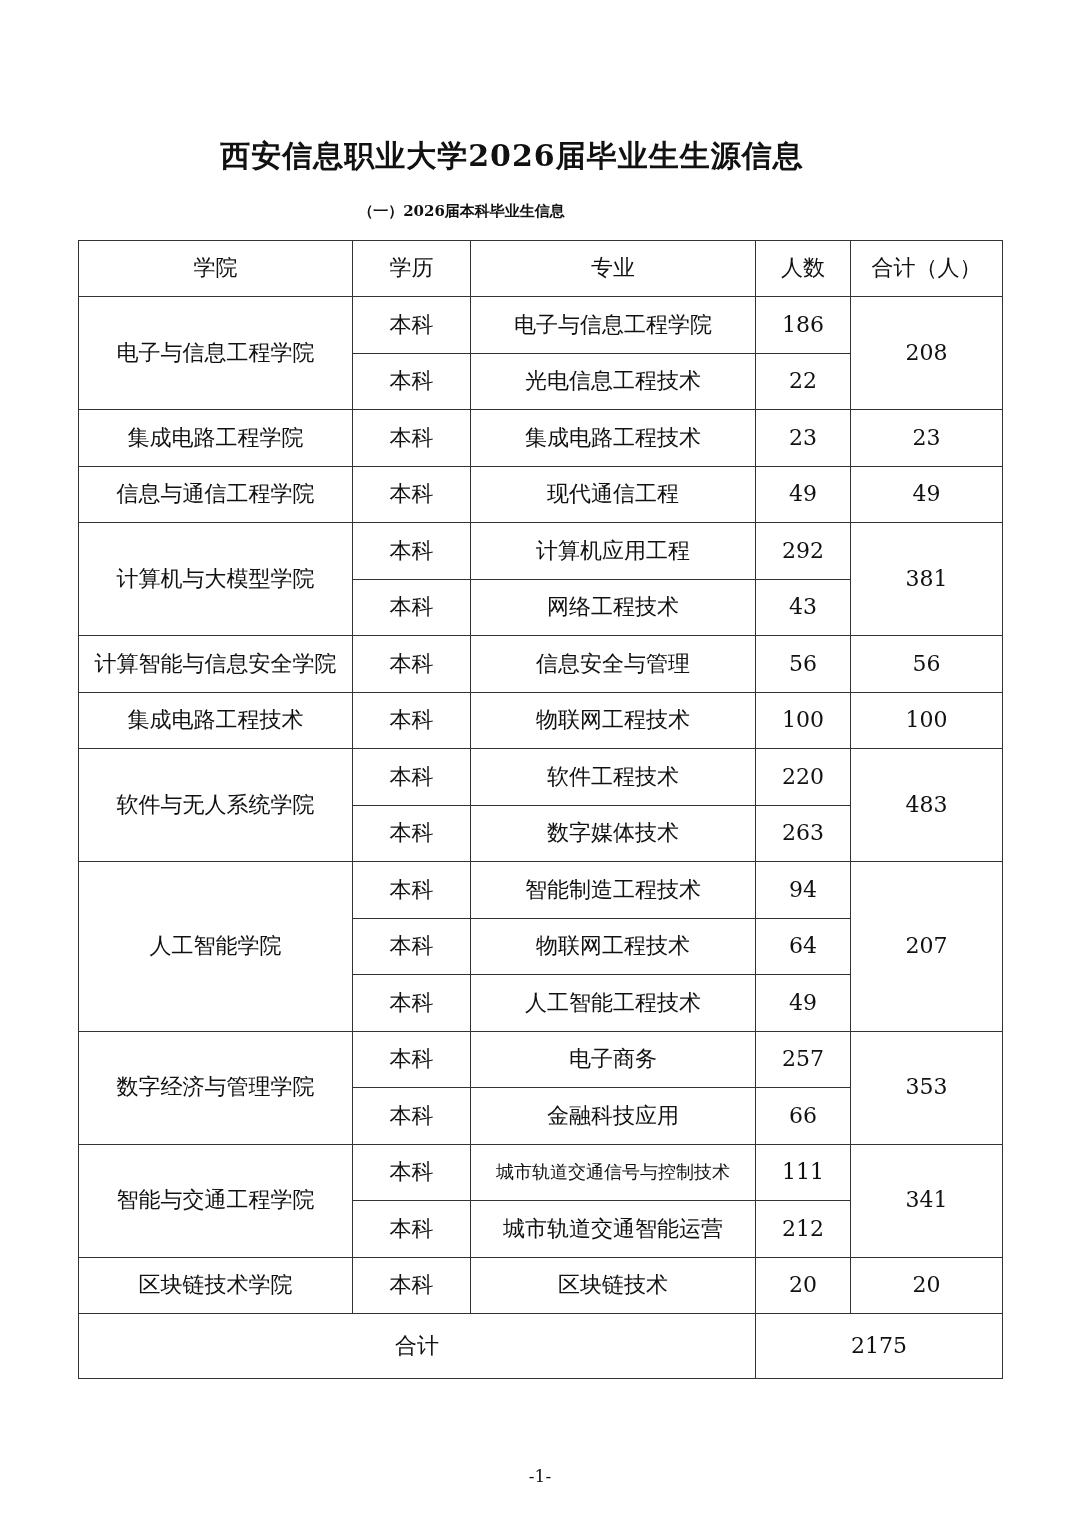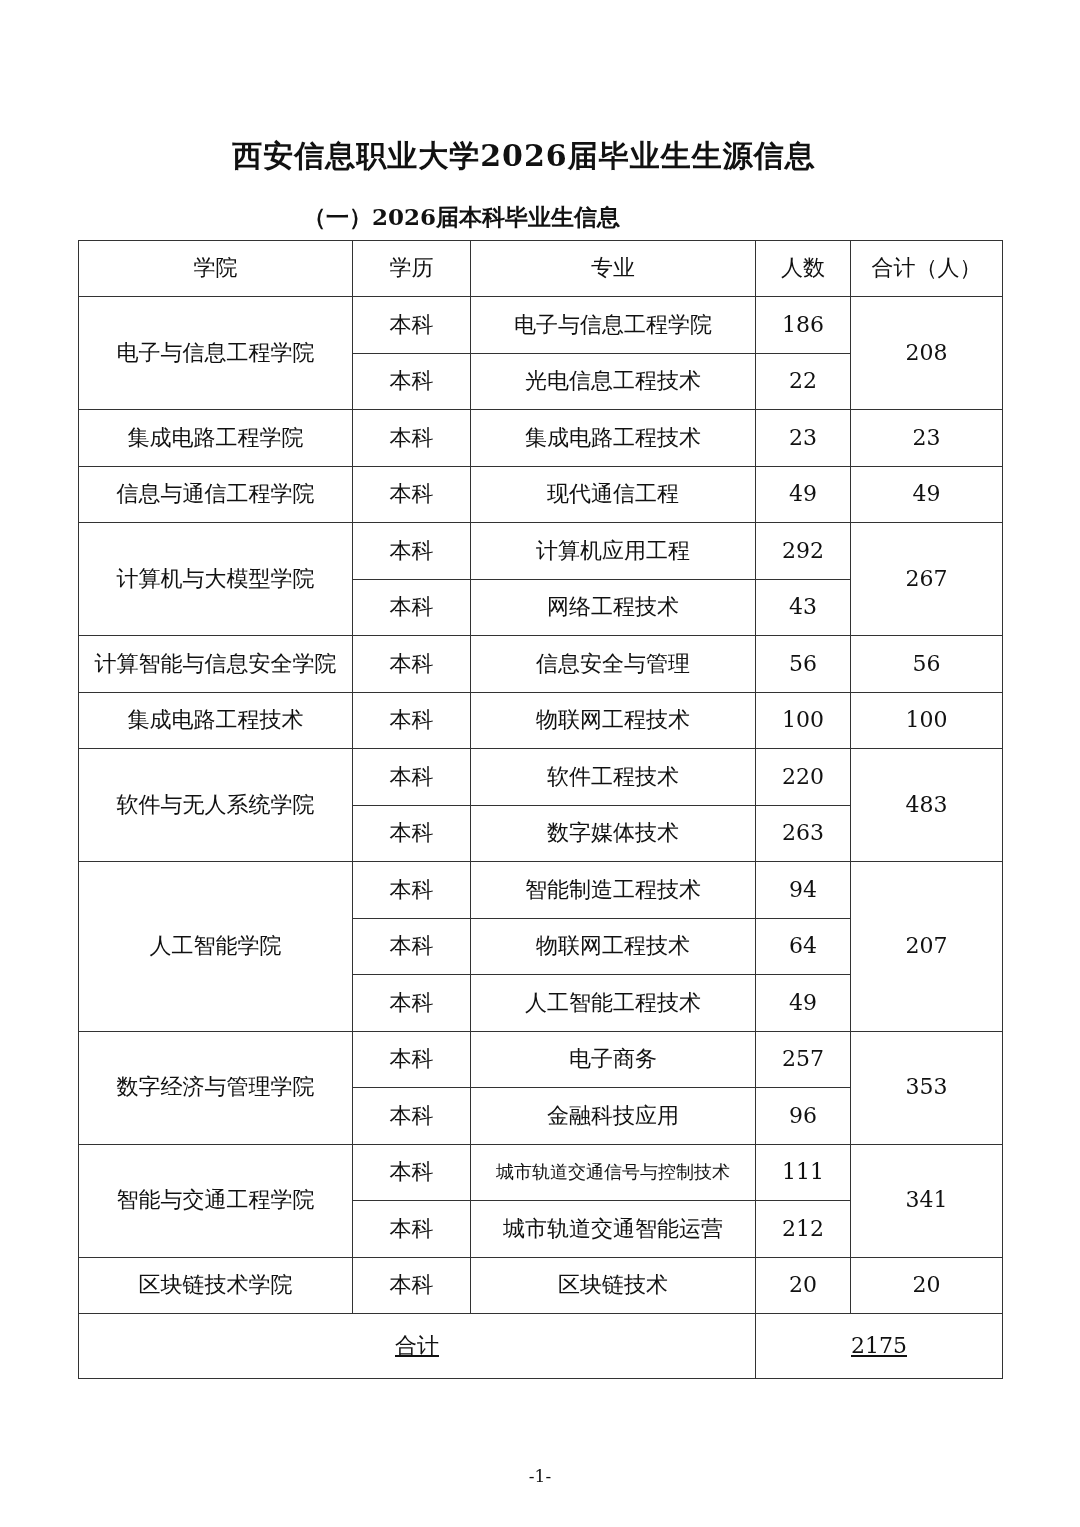--- a/index.html
+++ b/index.html
@@ -1,39 +1,39 @@
 <!DOCTYPE html>
 <html><head>
 <meta charset="utf-8">
 <style>
   html, body { margin: 0; padding: 0; background: #ffffff; }
   body {
     width: 1080px; height: 1527px; position: relative; overflow: hidden;
     font-family: "DejaVu Serif", "Liberation Serif", serif; color: #111;
   }
   .title {
-    position: absolute; left: 16px; top: 136px; width: 1016px; text-align: center;
+    position: absolute; left: 4px; top: 136px; width: 1016px; text-align: center;
     font-size: 30px; font-weight: bold; letter-spacing: 1px;
   }
   .subtitle {
     position: absolute; left: 0; top: 202px; width: 923px; text-align: center;
-    font-size: 23px; font-weight: bold;
+    font-size: 15px; font-weight: bold;
   }
   table {
     position: absolute; left: 78px; top: 240px; width: 924px;
     border-collapse: collapse; table-layout: fixed;
   }
   td, th {
     border: 1.3px solid #333; text-align: center; vertical-align: middle;
     font-size: 22px; font-weight: normal; padding: 0; height: 55.5px;
     line-height: 1.2;
   }
   th { font-weight: normal; height: 55px; }
   td.small { font-size: 18px; line-height: 1.25; padding: 0 8px; margin-left: 16px; }
-  tr.total td { height: 64px; text-decoration: underline; }
+  tr.total td { height: 64px; }
   .pagenum {
     position: absolute; left: 0; top: 1466px; width: 1080px; text-align: center;
     font-size: 17px;
   }
 </style>
 </head>
 <body>
 
 <div class="title">西安信息职业大学2026届毕业生生源信息</div>
 <div class="subtitle">（一）2026届本科毕业生信息</div>
@@ -80,21 +80,21 @@
       <td>本科</td>
       <td>现代通信工程</td>
       <td>49</td>
       <td>49</td>
     </tr>
     <tr>
       <td rowspan="2">计算机与大模型学院</td>
       <td>本科</td>
       <td>计算机应用工程</td>
       <td>292</td>
-      <td rowspan="2">267</td>
+      <td rowspan="2">381</td>
     </tr>
     <tr>
       <td>本科</td>
       <td>网络工程技术</td>
       <td>43</td>
     </tr>
     <tr>
       <td>计算智能与信息安全学院</td>
       <td>本科</td>
       <td>信息安全与管理</td>
@@ -140,21 +140,21 @@
     <tr>
       <td rowspan="2">数字经济与管理学院</td>
       <td>本科</td>
       <td>电子商务</td>
       <td>257</td>
       <td rowspan="2">353</td>
     </tr>
     <tr>
       <td>本科</td>
       <td>金融科技应用</td>
-      <td>96</td>
+      <td>66</td>
     </tr>
     <tr>
       <td rowspan="2">智能与交通工程学院</td>
       <td>本科</td>
       <td class="small">城市轨道交通信号与控制技术</td>
       <td>111</td>
       <td rowspan="2">341</td>
     </tr>
     <tr>
       <td>本科</td>

